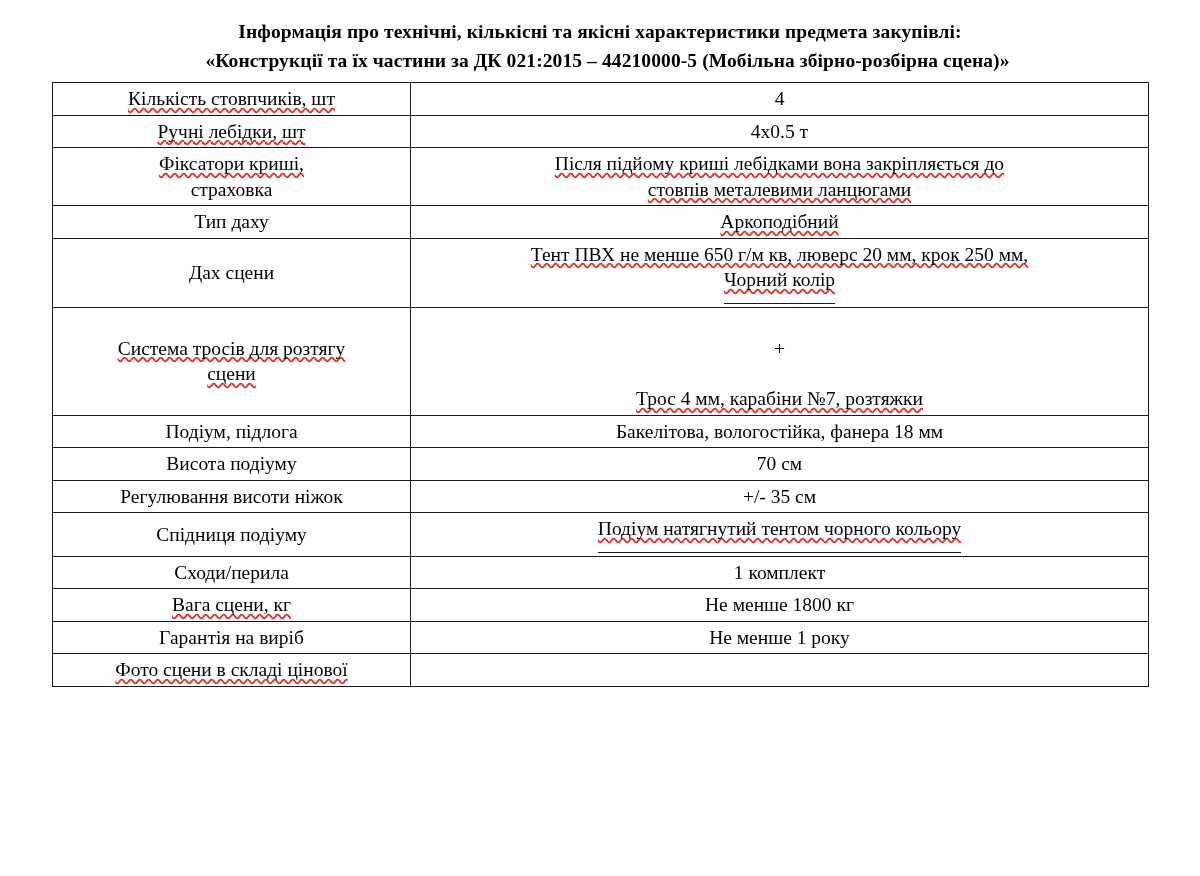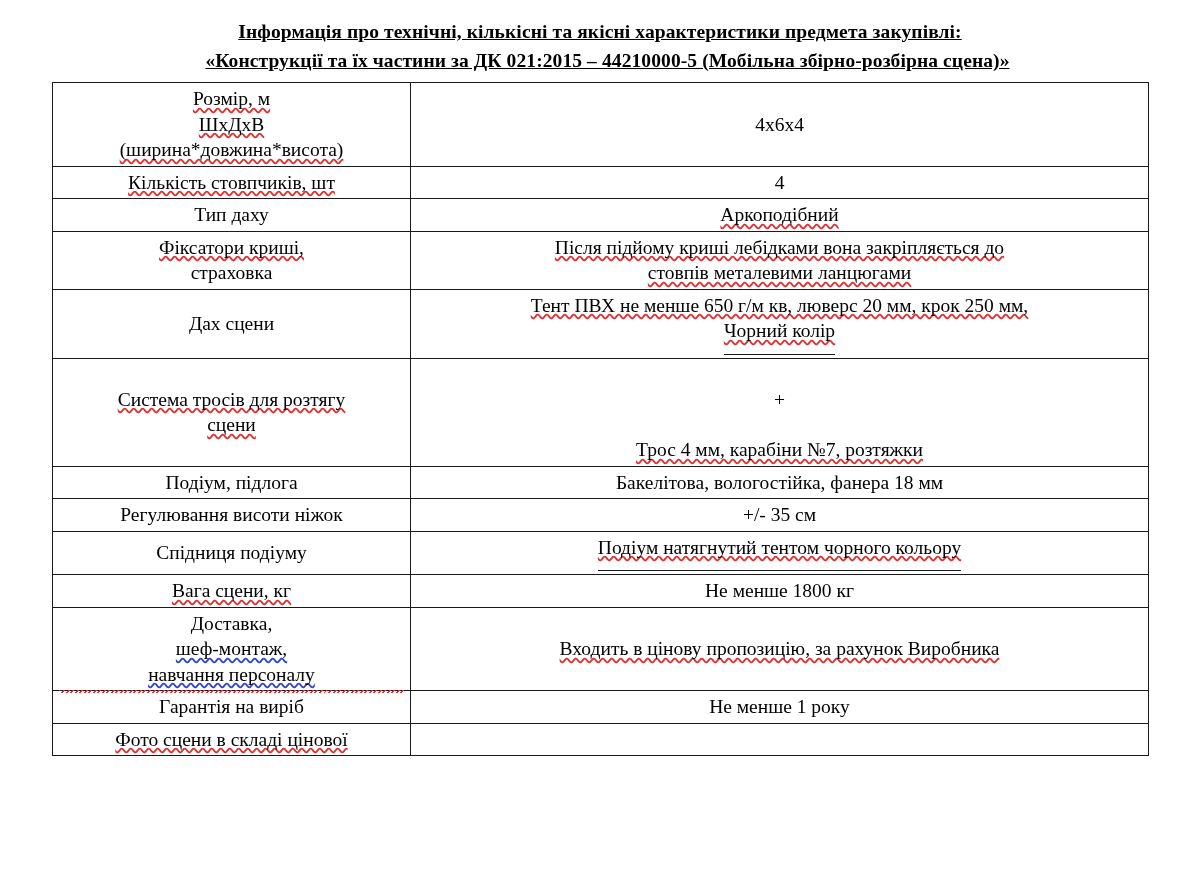--- a/index.html
+++ b/index.html
@@ -14,21 +14,20 @@
     font-family: "Liberation Serif", "DejaVu Serif", serif;
     color: #000000;
     overflow: hidden;
   }
 
   .page {
     position: relative;
     width: 1200px;
     height: 676px;
     box-sizing: border-box;
-    text-decoration: underline;
   }
 
   
   .doc-title {
     text-align: center;
     font-weight: bold;
     font-size: 19.5px;
     line-height: 27px;
     padding-top: 18px;
     letter-spacing: 0.1px;
@@ -113,58 +112,56 @@
 
   <div class="tbl-wrap">
     <table class="spec">
       <colgroup>
           <col class="c1">
           <col class="c2">
         </colgroup>
       <tbody>
 
 
-        <tr>
-          <td>
-            <span class="cellline sq-red">Розмір, м</span>
-            <span class="cellline sq-red">ШхДхВ</span>
-            <span class="cellline sq-red">(ширина*довжина*висота)</span>
-          </td>
-          <td>
-            <span class="cellline">4х6х4</span>
-          </td>
-        </tr>
 
         <tr>
           <td>
             <span class="cellline sq-red">Кількість стовпчиків, шт</span>
           </td>
           <td>
             <span class="cellline">4</span>
           </td>
         </tr>
 
-
-        <tr>
-          <td>
-            <span class="cellline">Тип даху</span>
-          </td>
-          <td>
-            <span class="cellline sq-red">Аркоподібний</span>
+        <tr>
+          <td>
+            <span class="cellline sq-red">Ручні лебідки, шт</span>
+          </td>
+          <td>
+            <span class="cellline">4х0.5 т</span>
           </td>
         </tr>
 
         <tr>
           <td>
             <span class="cellline sq-red">Фіксатори кришi,</span>
             <span class="cellline">страховка</span>
           </td>
           <td>
             <span class="cellline sq-red">Після підйому криші лебідками вона закріпляється до</span>
             <span class="cellline sq-red">стовпів металевими ланцюгами</span>
+          </td>
+        </tr>
+
+        <tr>
+          <td>
+            <span class="cellline">Тип даху</span>
+          </td>
+          <td>
+            <span class="cellline sq-red">Аркоподібний</span>
           </td>
         </tr>
 
         <tr>
           <td>
             <span class="cellline">Дах сцени</span>
           </td>
           <td>
             <span class="cellline sq-red">Тент ПВХ  не менше 650 г/м кв, люверс 20 мм, крок 250 мм,</span>
             <span class="cellline sq-red ul-solid" style="display:inline-block;">Чорний колір</span>
@@ -186,59 +183,65 @@
 
         <tr>
           <td>
             <span class="cellline">Подіум, підлога</span>
           </td>
           <td>
             <span class="cellline">Бакелітова, вологостійка, фанера 18 мм</span>
           </td>
         </tr>
 
+        <tr>
+          <td>
+            <span class="cellline">Висота подіуму</span>
+          </td>
+          <td>
+            <span class="cellline">70 см</span>
+          </td>
+        </tr>
 
         <tr>
           <td>
             <span class="cellline">Регулювання висоти ніжок</span>
           </td>
           <td>
             <span class="cellline">+/- 35 см</span>
           </td>
         </tr>
 
         <tr>
           <td>
             <span class="cellline">Спідниця подіуму</span>
           </td>
           <td>
             <span class="cellline sq-red ul-solid" style="display:inline-block;text-align:center;">Подіум натягнутий тентом чорного кольору</span>
           </td>
         </tr>
 
+        <tr>
+          <td>
+            <span class="cellline">Сходи/перила</span>
+          </td>
+          <td>
+            <span class="cellline">1 комплект</span>
+          </td>
+        </tr>
 
         <tr>
           <td>
             <span class="cellline sq-red">Вага сцени, кг</span>
           </td>
           <td>
             <span class="cellline">Не менше 1800 кг</span>
           </td>
         </tr>
 
-        <tr>
-          <td>
-            <span class="cellline">Доставка,</span>
-            <span class="cellline sq-blue">шеф-монтаж,</span>
-            <span class="cellline sq-both">навчання персоналу</span>
-          </td>
-          <td>
-            <span class="cellline sq-red">Входить в цінову пропозицію, за рахунок Виробника</span>
-          </td>
-        </tr>
 
         <tr>
           <td>
             <span class="cellline">Гарантія на виріб</span>
           </td>
           <td>
             <span class="cellline">Не менше 1 року</span>
           </td>
         </tr>
 

